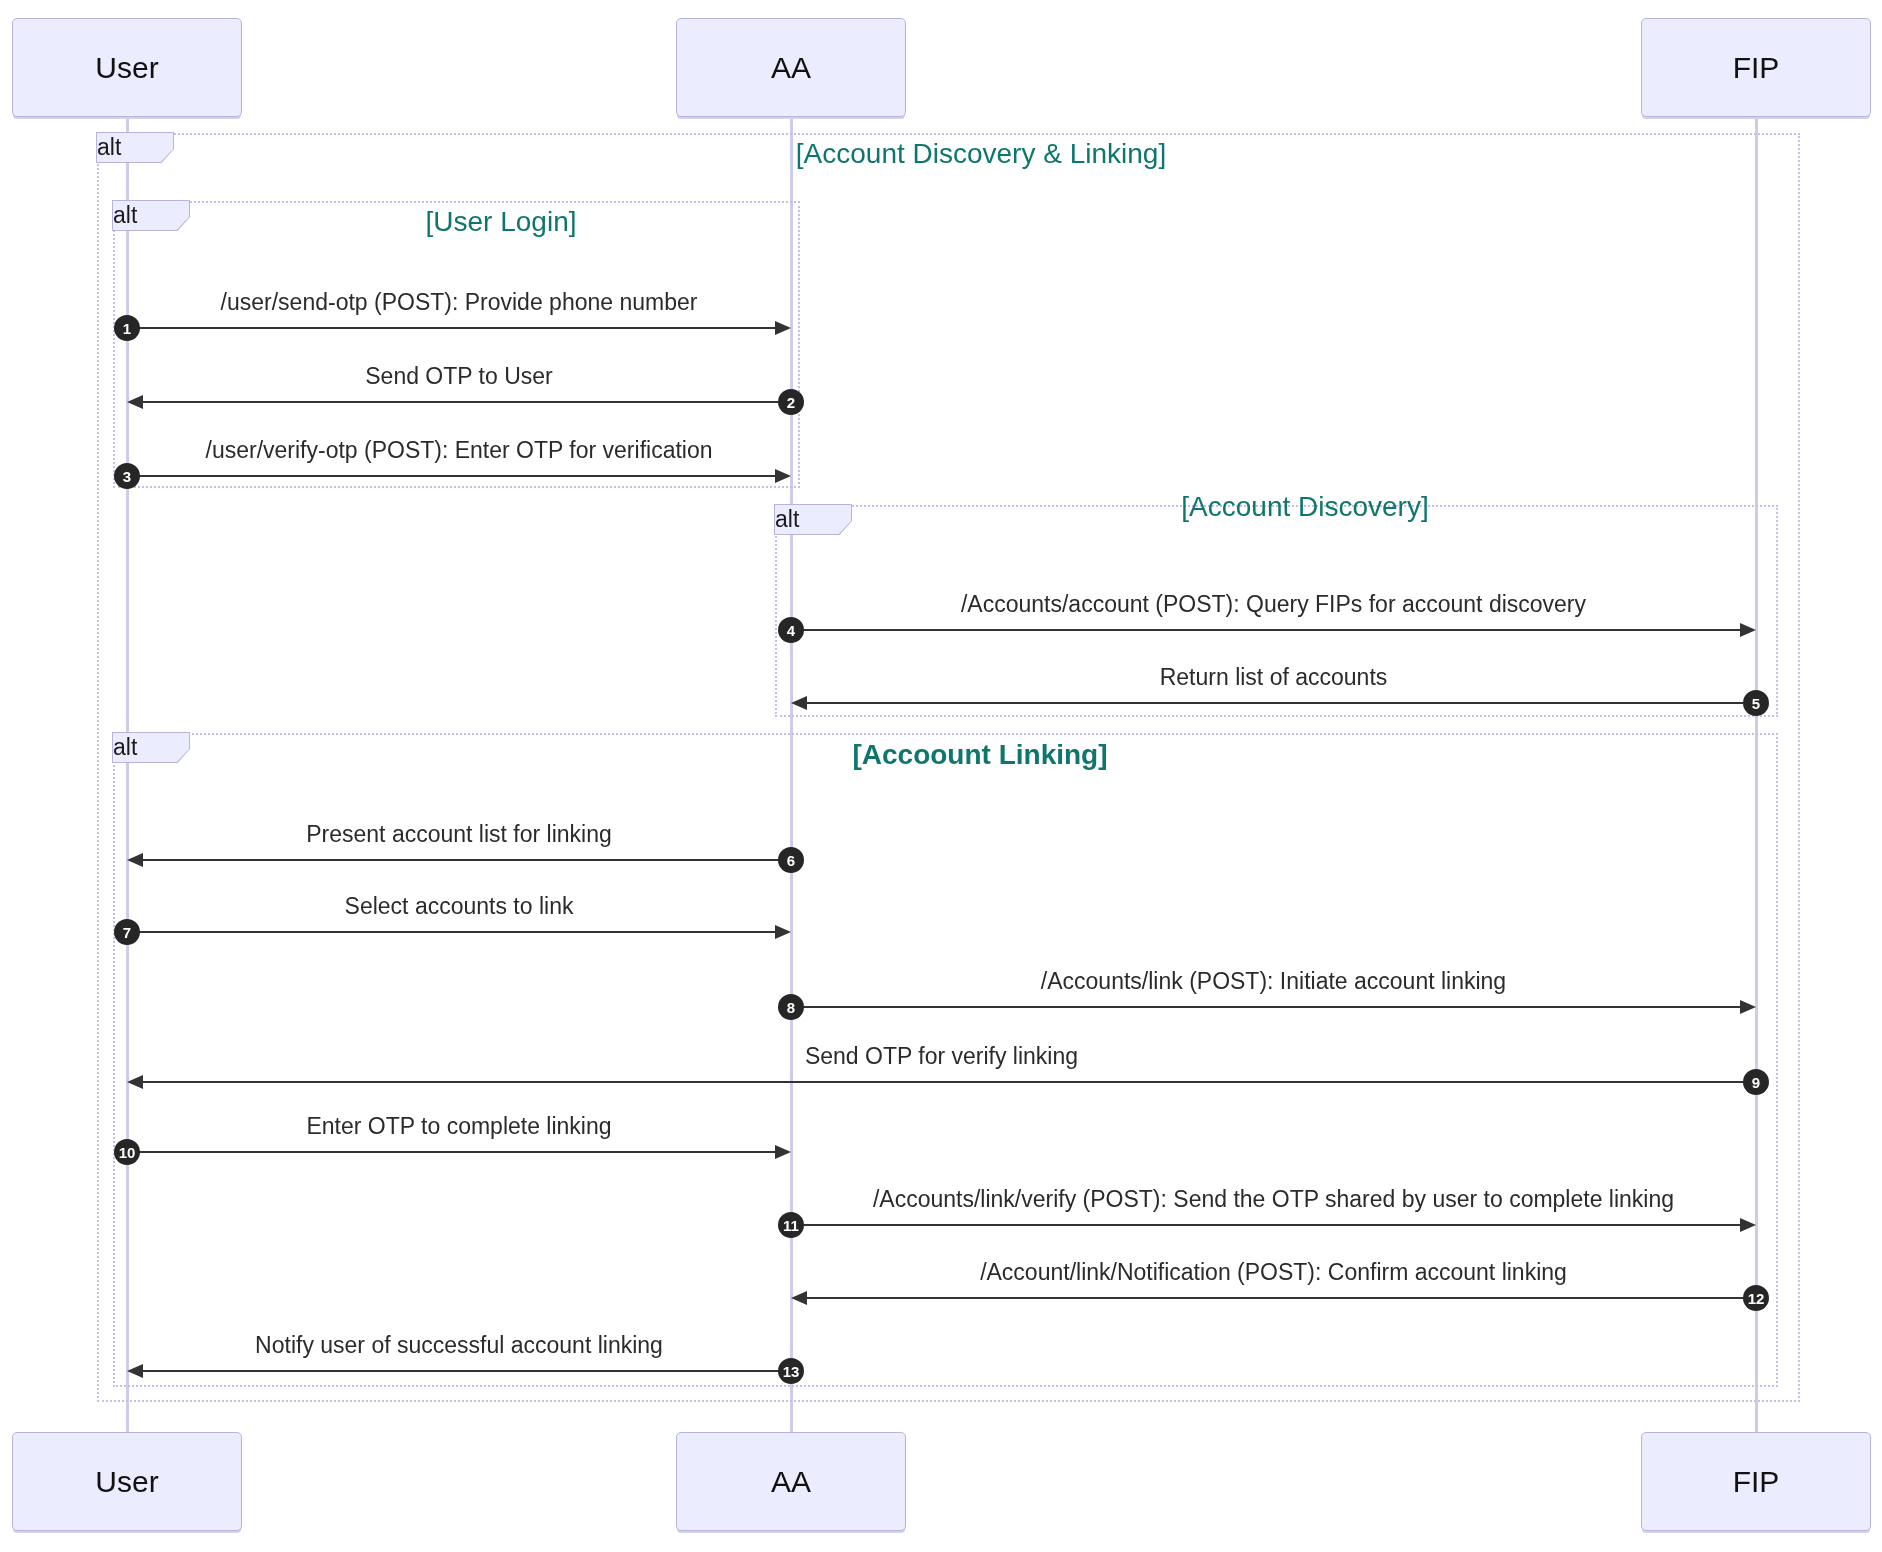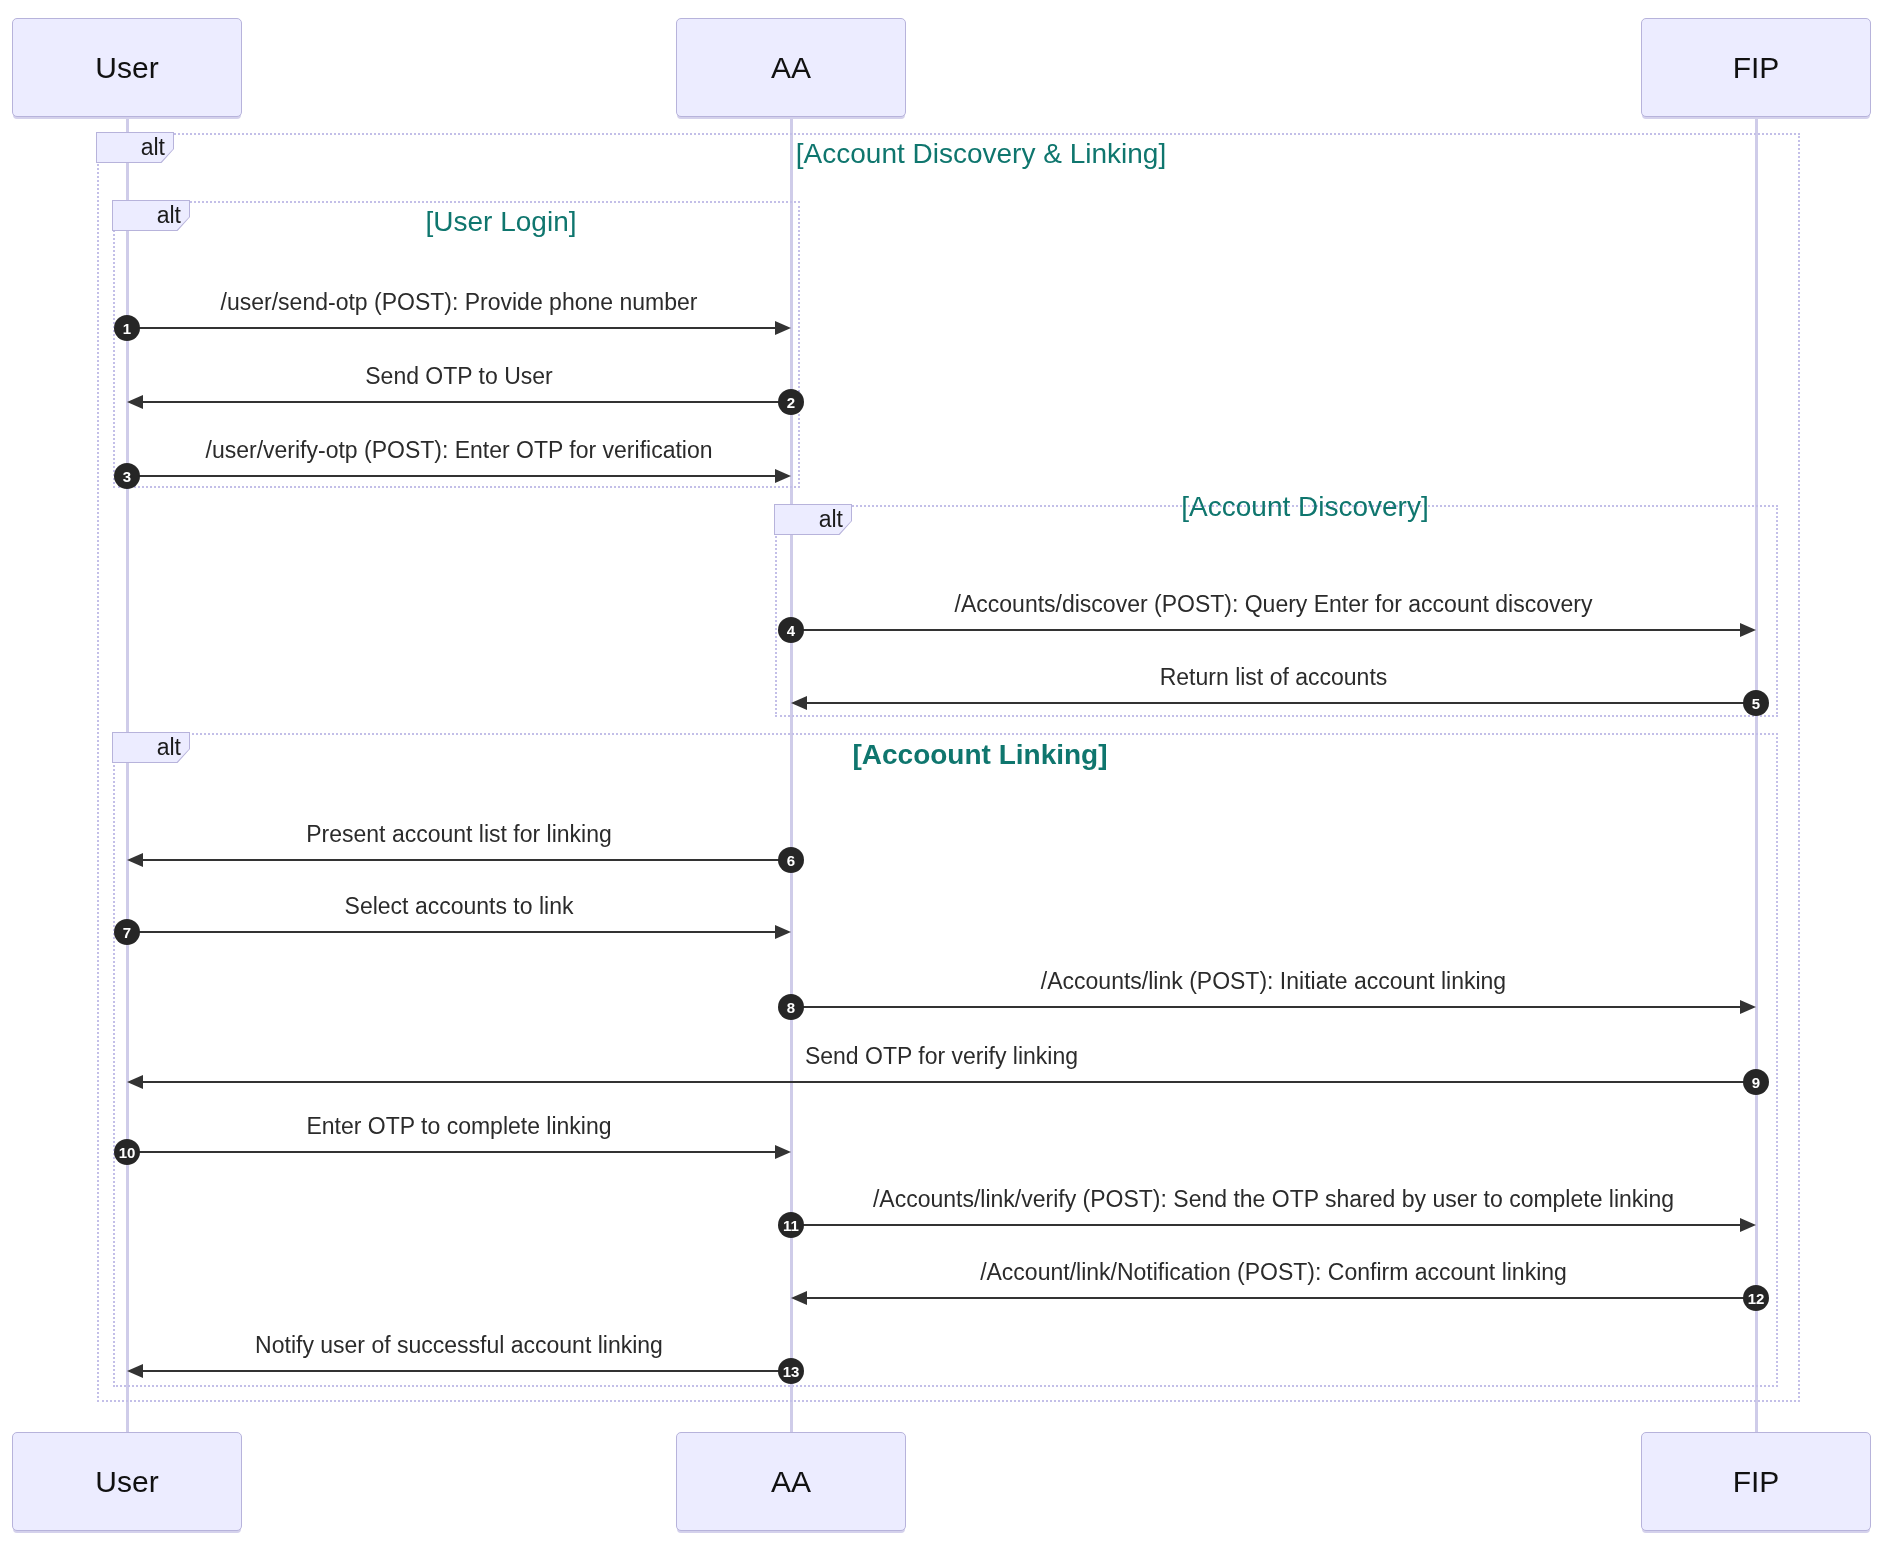--- a/index.html
+++ b/index.html
@@ -17,21 +17,21 @@
     position:relative;width:1882px;height:1552px;background:#ffffff;overflow:hidden;
     font-family:"Liberation Sans","DejaVu Sans",sans-serif;
   }
   .lifeline{position:absolute;width:3px;background:var(--lifeline);z-index:1;}
   .frame{position:absolute;border:2px dotted var(--frame-border);z-index:2;box-sizing:border-box;}
   .frame-tab{position:absolute;z-index:3;background:var(--actor-border);
     clip-path:polygon(0 0,100% 0,100% 55%,84% 100%,0 100%);}
   .frame-tab-inner{position:absolute;top:1px;left:1px;right:1px;bottom:1px;
     background:var(--actor-fill);
     clip-path:polygon(0 0,100% 0,100% 55%,84% 100%,0 100%);
-    display:flex;align-items:center;justify-content:flex-end;padding-left:20px;}
+    display:flex;align-items:center;justify-content:flex-start;}
   .frame-tab-inner span{font-size:23px;color:#1b1b1b;padding-right:8px;}
   .frame-cond{position:absolute;transform:translateX(-50%);white-space:nowrap;
     font-size:28px;color:#0f766e;z-index:3;line-height:30px;}
   .msg-text{position:absolute;transform:translateX(-50%);white-space:nowrap;
     font-size:23px;color:var(--msg-text);z-index:4;line-height:30px;}
   .msg-line{position:absolute;height:2.5px;background:var(--arrow);z-index:4;}
   .msg-head{position:absolute;width:0;height:0;z-index:4;}
   .msg-head.r{border-top:7px solid transparent;border-bottom:7px solid transparent;
     border-left:16px solid var(--arrow);}
   .msg-head.l{border-top:7px solid transparent;border-bottom:7px solid transparent;
@@ -85,21 +85,21 @@
     <div class="msg-head r" style="left: 775px; top: 321px;"></div>
     <div class="msg-badge" style="left: 114px; top: 315px;">1</div>
     <div class="msg-text" style="left: 459px; top: 361px;">Send OTP to User</div>
     <div class="msg-line" style="left: 141px; top: 400.75px; width: 650px;"></div>
     <div class="msg-head l" style="left: 127px; top: 395px;"></div>
     <div class="msg-badge" style="left: 778px; top: 389px;">2</div>
     <div class="msg-text" style="left: 459px; top: 435px;">/user/verify-otp (POST): Enter OTP for verification</div>
     <div class="msg-line" style="left: 127px; top: 474.75px; width: 650px;"></div>
     <div class="msg-head r" style="left: 775px; top: 469px;"></div>
     <div class="msg-badge" style="left: 114px; top: 463px;">3</div>
-    <div class="msg-text" style="left: 1273.5px; top: 589px;">/Accounts/discover (POST): Query Enter for account discovery</div>
+    <div class="msg-text" style="left: 1273.5px; top: 589px;">/Accounts/account (POST): Query FIPs for account discovery</div>
     <div class="msg-line" style="left: 791px; top: 628.75px; width: 951px;"></div>
     <div class="msg-head r" style="left: 1740px; top: 623px;"></div>
     <div class="msg-badge" style="left: 778px; top: 617px;">4</div>
     <div class="msg-text" style="left: 1273.5px; top: 662px;">Return list of accounts</div>
     <div class="msg-line" style="left: 805px; top: 701.75px; width: 951px;"></div>
     <div class="msg-head l" style="left: 791px; top: 696px;"></div>
     <div class="msg-badge" style="left: 1743px; top: 690px;">5</div>
     <div class="msg-text" style="left: 459px; top: 819px;">Present account list for linking</div>
     <div class="msg-line" style="left: 141px; top: 858.75px; width: 650px;"></div>
     <div class="msg-head l" style="left: 127px; top: 853px;"></div>

